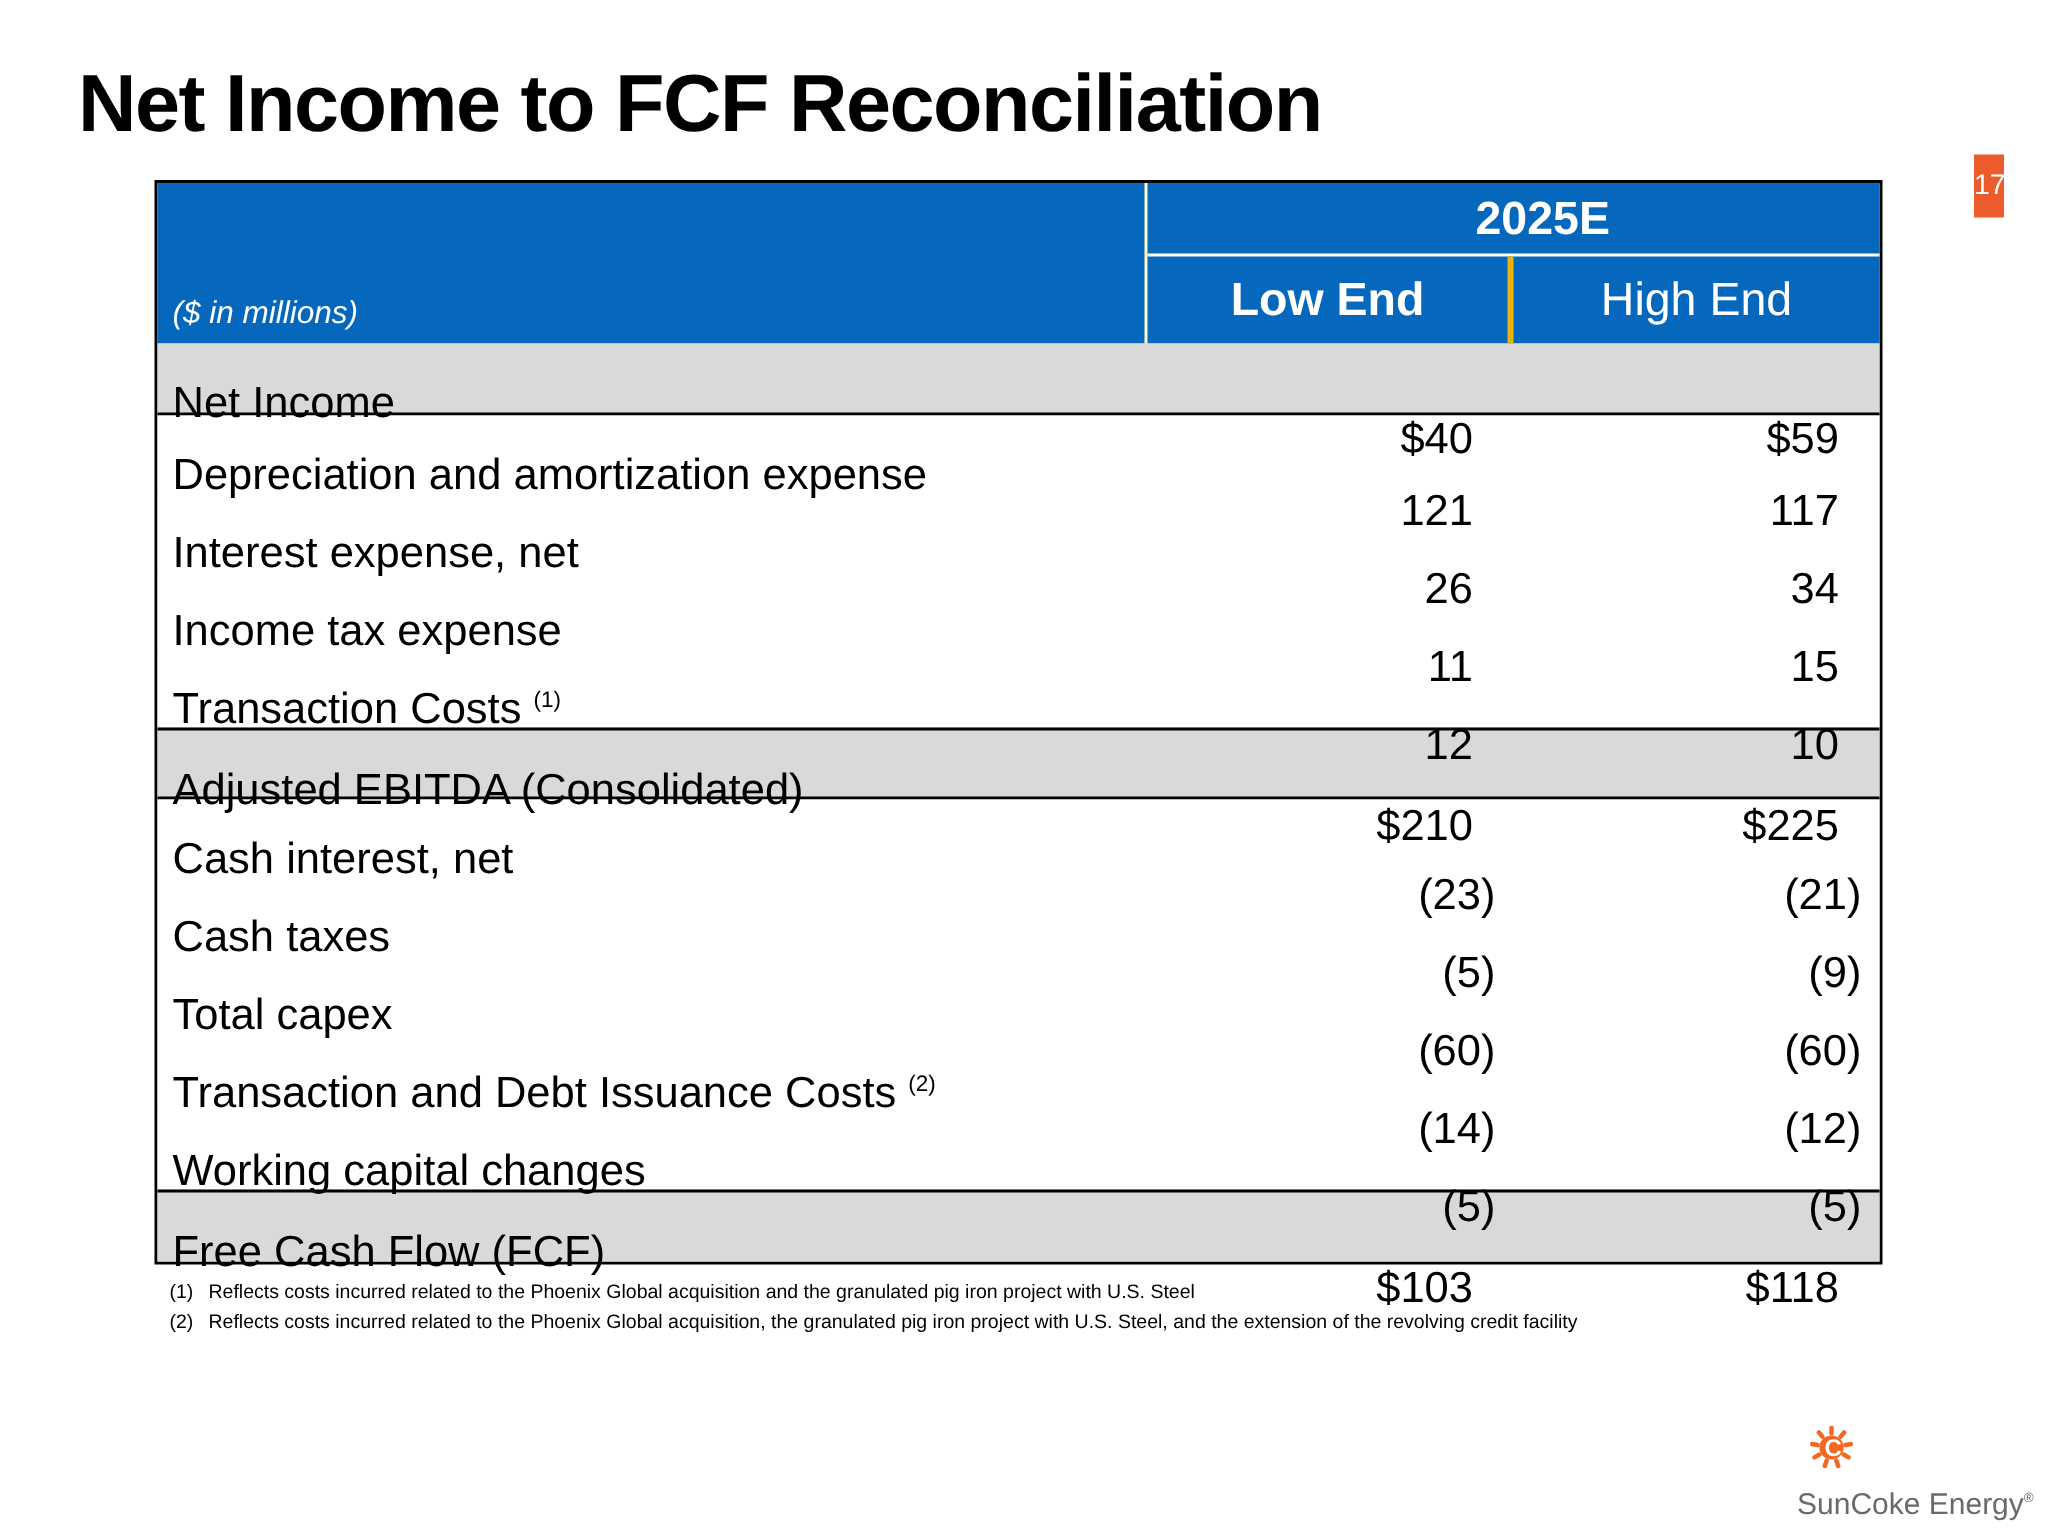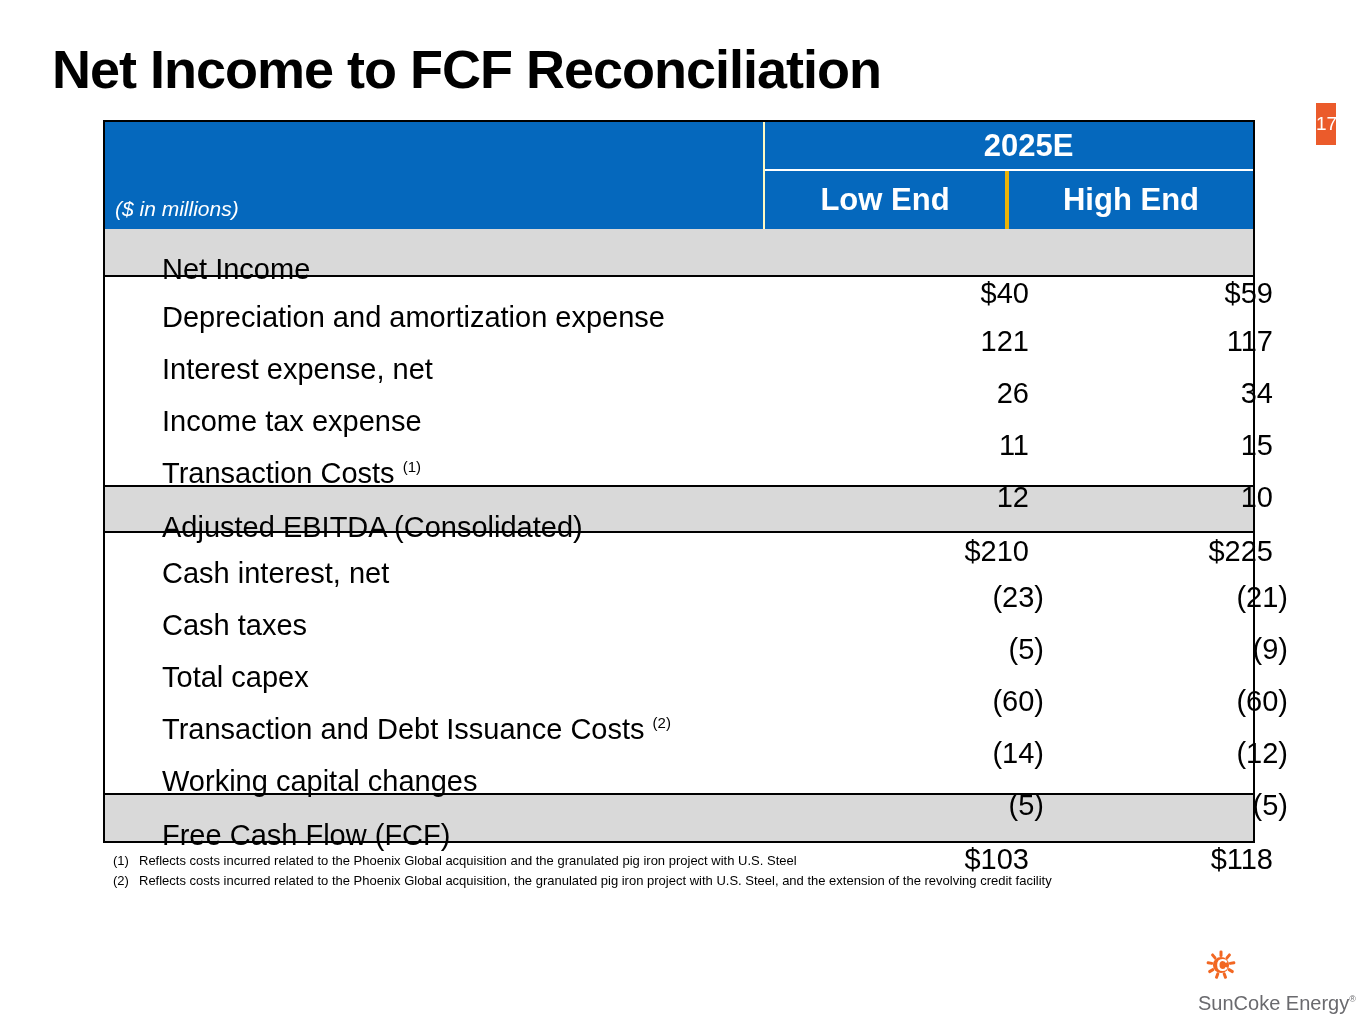--- a/index.html
+++ b/index.html
@@ -56,30 +56,29 @@
   }
   .h-low {
     grid-column:2; grid-row:2;
     border-right:4px solid #eab308;
     display:flex; align-items:center; justify-content:center;
     font-size:31px; font-weight:bold;
   }
   .h-high {
     grid-column:3; grid-row:2;
     display:flex; align-items:center; justify-content:center;
-    font-size:31px; font-weight:bold;
+    font-size:31px; font-weight:normal;
   }
 
   .row {
     display:grid;
     grid-template-columns:660px 244px 244px;
     height:52px; align-items:center;
     font-size:29px;
     background:#fff;
-    padding-left:47px;
   }
   .row.gray {
     background:#D9D9D9;
     height:48px;
     border-top:2px solid #000;
     border-bottom:2px solid #000;
   }
   .row:first-child.gray { border-top:none; }
   .row:last-child.gray { border-bottom:none; }
   .cell.label { padding-left:10px; white-space:nowrap; }

